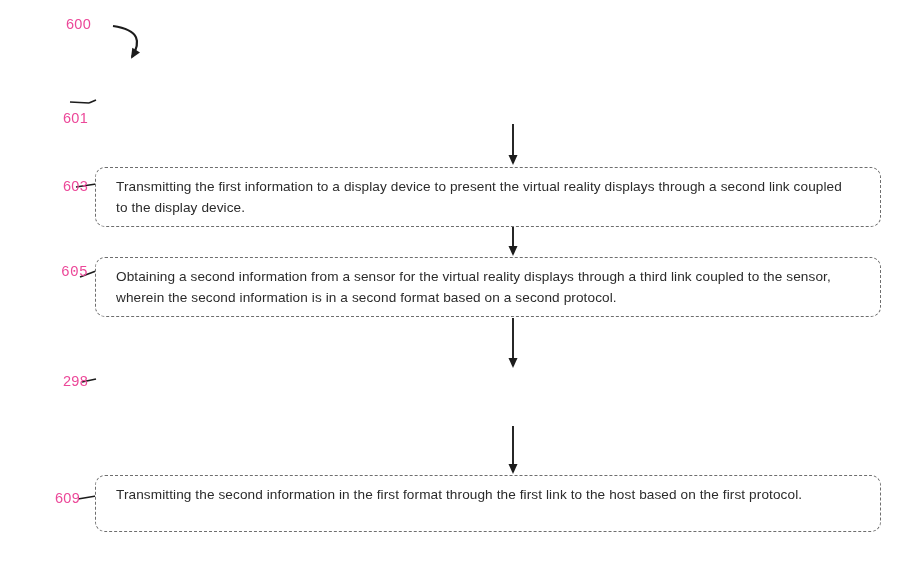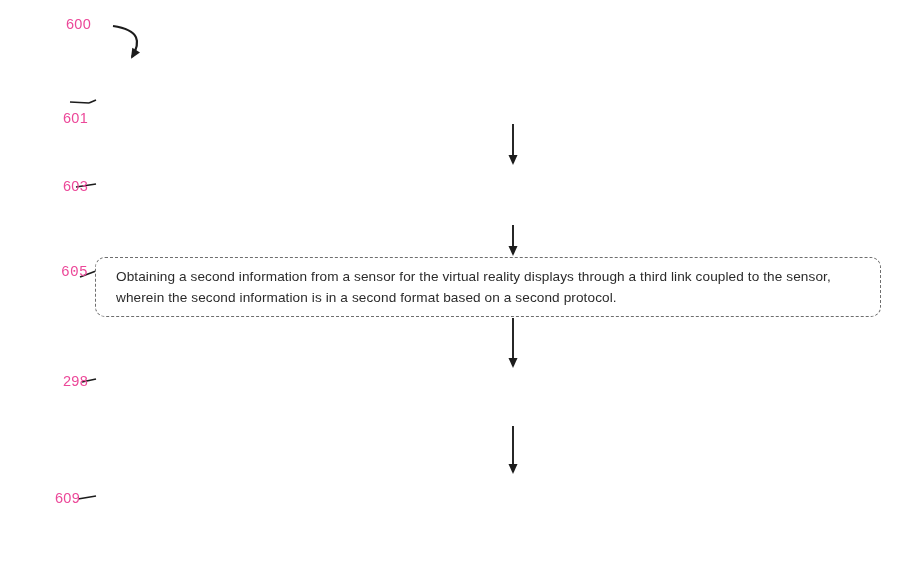--- a/index.html
+++ b/index.html
@@ -85,17 +85,23 @@
     <path d="M513,426 L513,472" fill="none" stroke="#1c1c1c" stroke-width="1.9" marker-end="url(#arrowhead)"></path>
   </svg>
 
   <div class="ref-label ref-600">600</div>
   <div class="ref-label ref-601">601</div>
   <div class="ref-label ref-603">603</div>
   <div class="ref-label ref-605">605</div>
   <div class="ref-label ref-607">298</div>
   <div class="ref-label ref-609">609</div>
 
+  <div class="flow-box box-603">
+    <span>Transmitting the first information to a display device to present the virtual reality displays through a second link coupled to the display device.</span>
+  </div>
   <div class="flow-box box-605">
     <span>Obtaining a second information from a sensor for the virtual reality displays through a third link coupled to the sensor, wherein the second information is in a second format based on a second protocol.</span>
+  </div>
+  <div class="flow-box box-609">
+    <span>Transmitting the second information in the first format through the first link to the host based on the first protocol.</span>
   </div>
 
 </div>
 
 </body></html>

